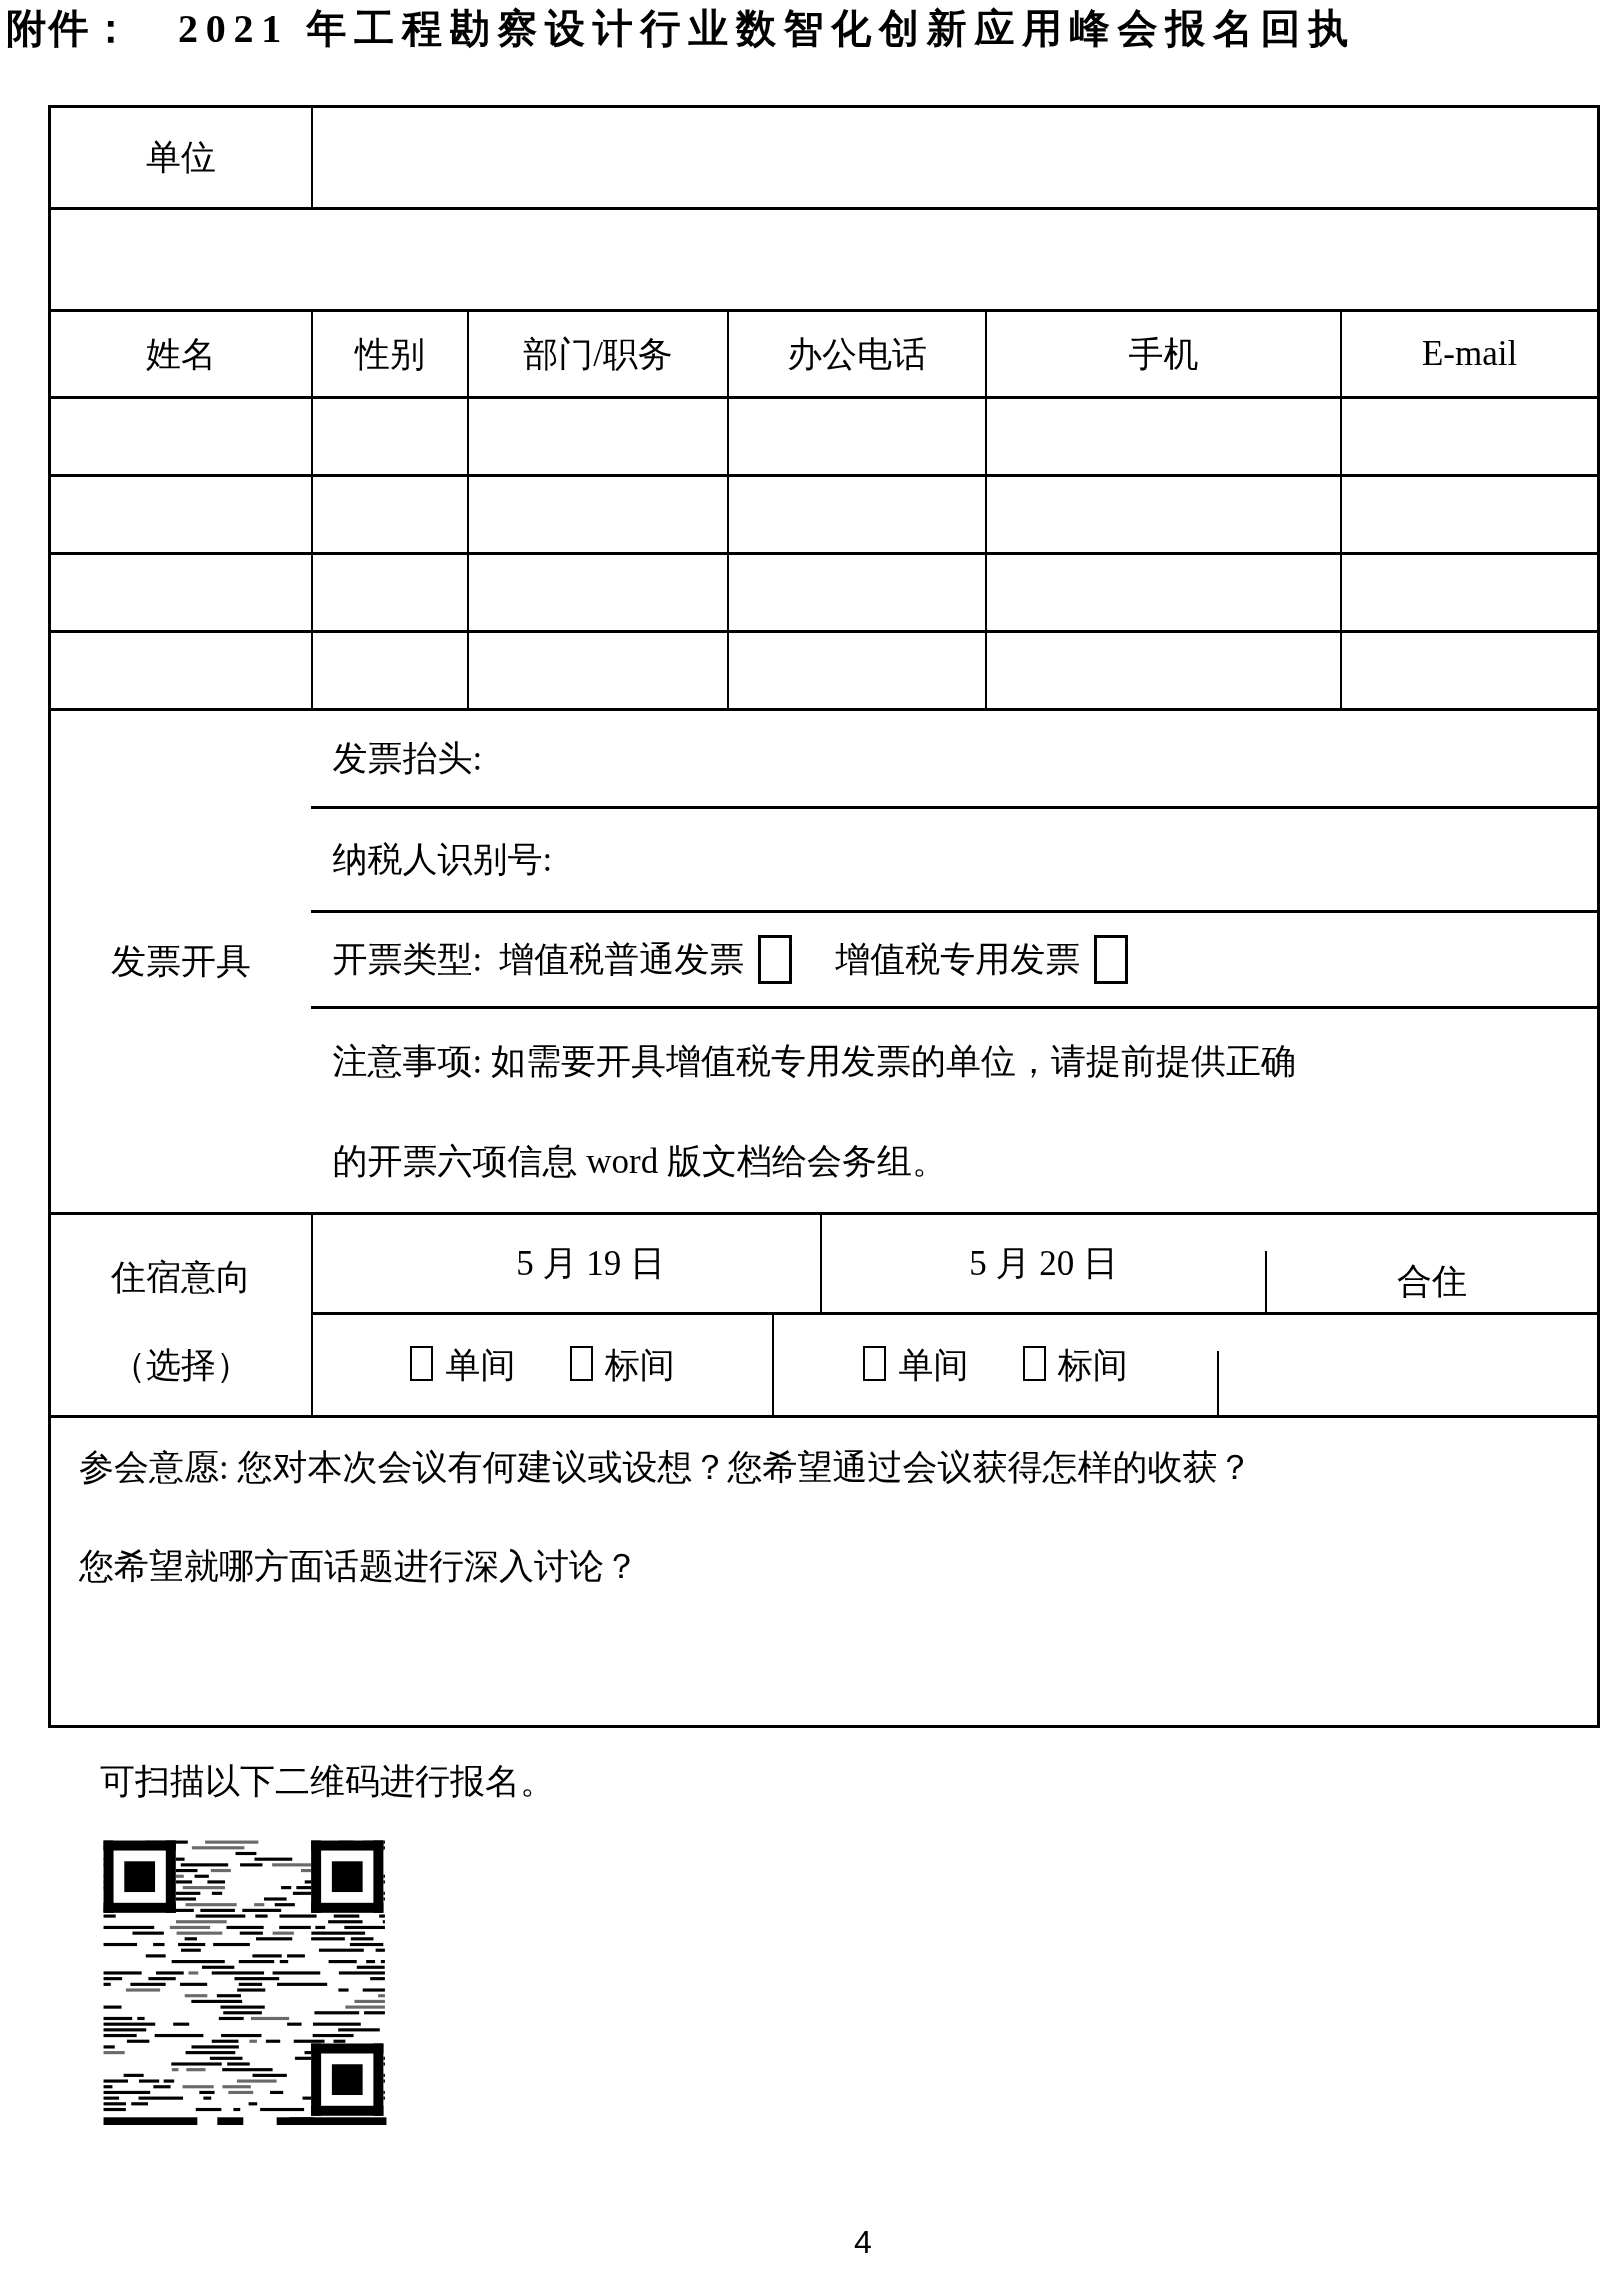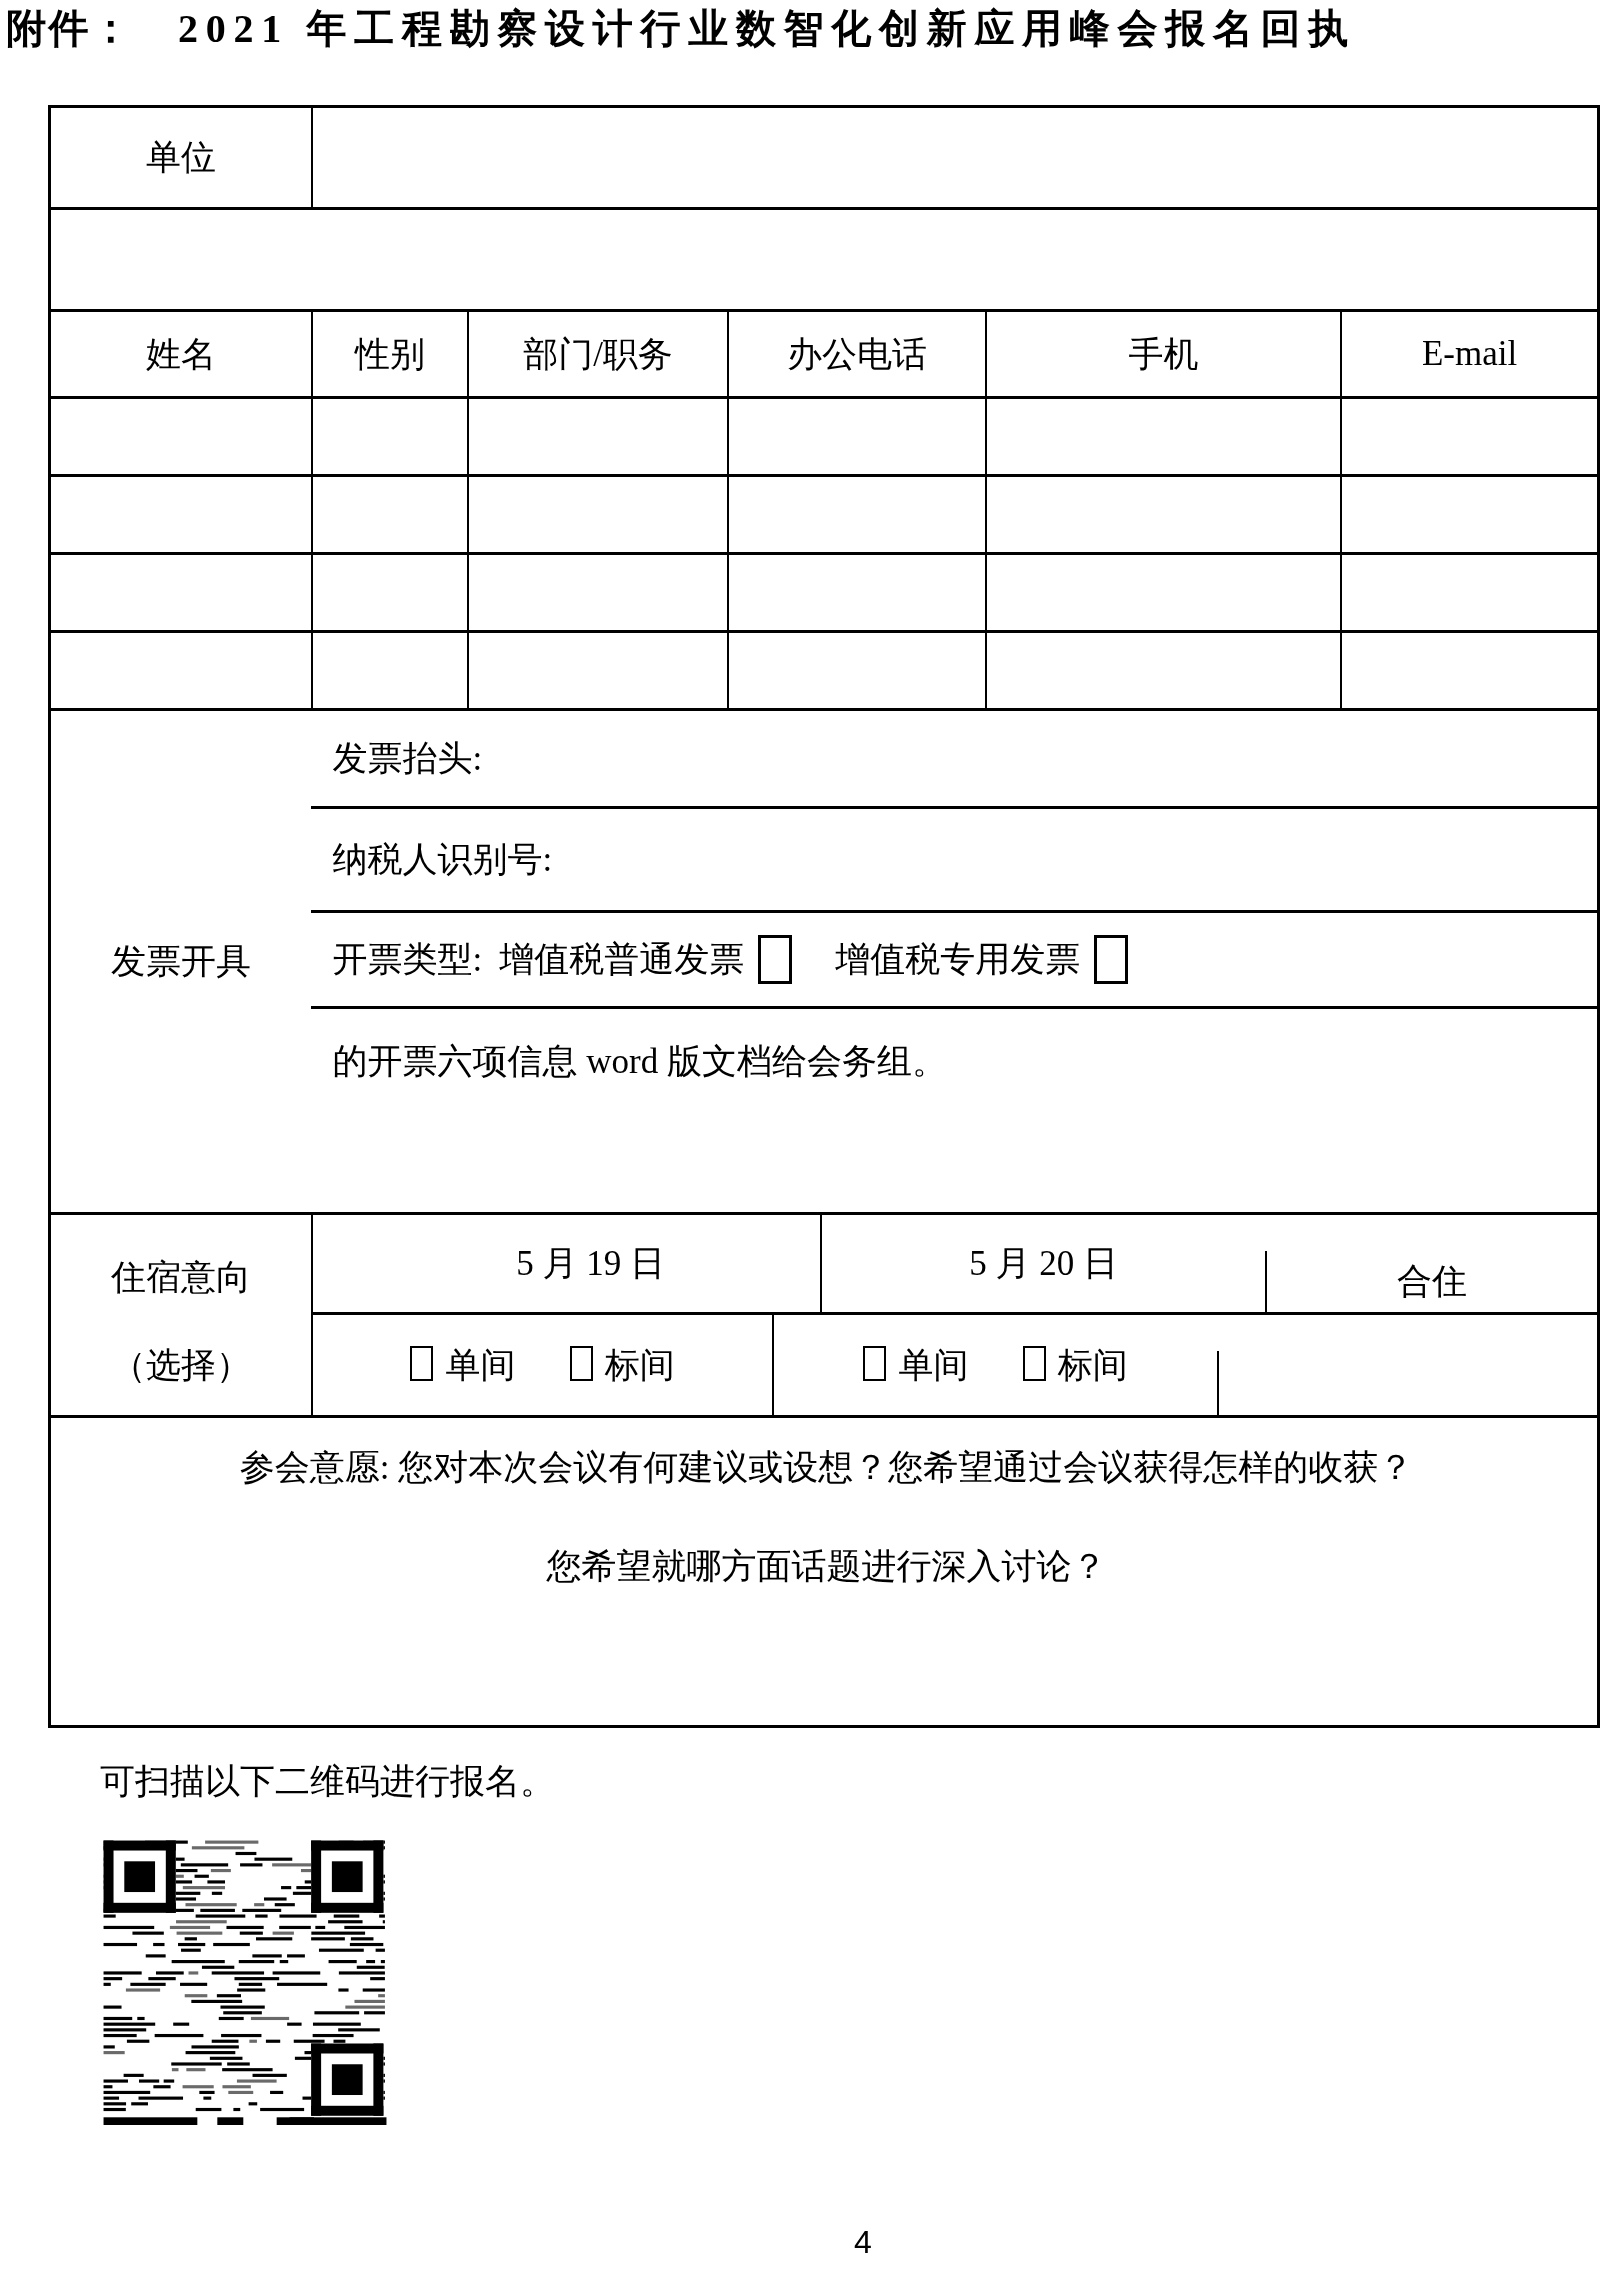--- a/index.html
+++ b/index.html
@@ -51,21 +51,21 @@
   .acc-label{flex-direction:column; justify-content:space-around; padding:4.6px 0;margin-top:13px;}
   
   .cb{display:inline-block; box-sizing:border-box; border:2.3px solid #000;
       width:23px; height:35px; vertical-align:-4.6px; margin-right:12.3px;}
   .cb-big{display:inline-block; box-sizing:border-box; border:3.1px solid #000;
       width:34px; height:49px; vertical-align:-9.2px; margin-left:14px;}
   .gap-big{margin-left:43px;}
   .cb-group{white-space:nowrap;}
   .cb-group + .cb-group{margin-left:54px;}
   
-  .intent-cell{flex:1; padding:0 23px 0 28px; line-height:99px; align-self:stretch;text-align:center;}
+  .intent-cell{flex:1; padding:0 23px 0 28px; line-height:99px; align-self:stretch;}
   
   .scan-note{position:absolute; left:100px; top:1759px; font-size:35px; line-height:46px;}
   .qr{position:absolute; left:102px; top:1837px; width:286px; height:290px;}
   .page-num{position:absolute; left:832px; top:2224px; width:62px;
             text-align:center; font-size:32px; font-family:"Liberation Sans", sans-serif;}
 </style>
 </head>
 <body>
 
 <div class="page">
@@ -138,20 +138,21 @@
           <span>纳税人识别号:</span>
         </div>
         <div class="inv-row inv-r3">
           <span>开票类型:</span>
           <span style="margin-left:17px">增值税普通发票</span>
           <span class="cb-big"></span>
           <span class="gap-big">增值税专用发票</span>
           <span class="cb-big"></span>
         </div>
         <div class="inv-row inv-r4">
+          <div>注意事项: 如需要开具增值税专用发票的单位，请提前提供正确</div>
           <div>的开票六项信息 word 版文档给会务组。</div>
         </div>
       </div>
     </div>
 
     <div class="row r-acc">
       <div class="cell c-label acc-label ctr">
         <div>住宿意向</div>
         <div>（选择）</div>
       </div>

